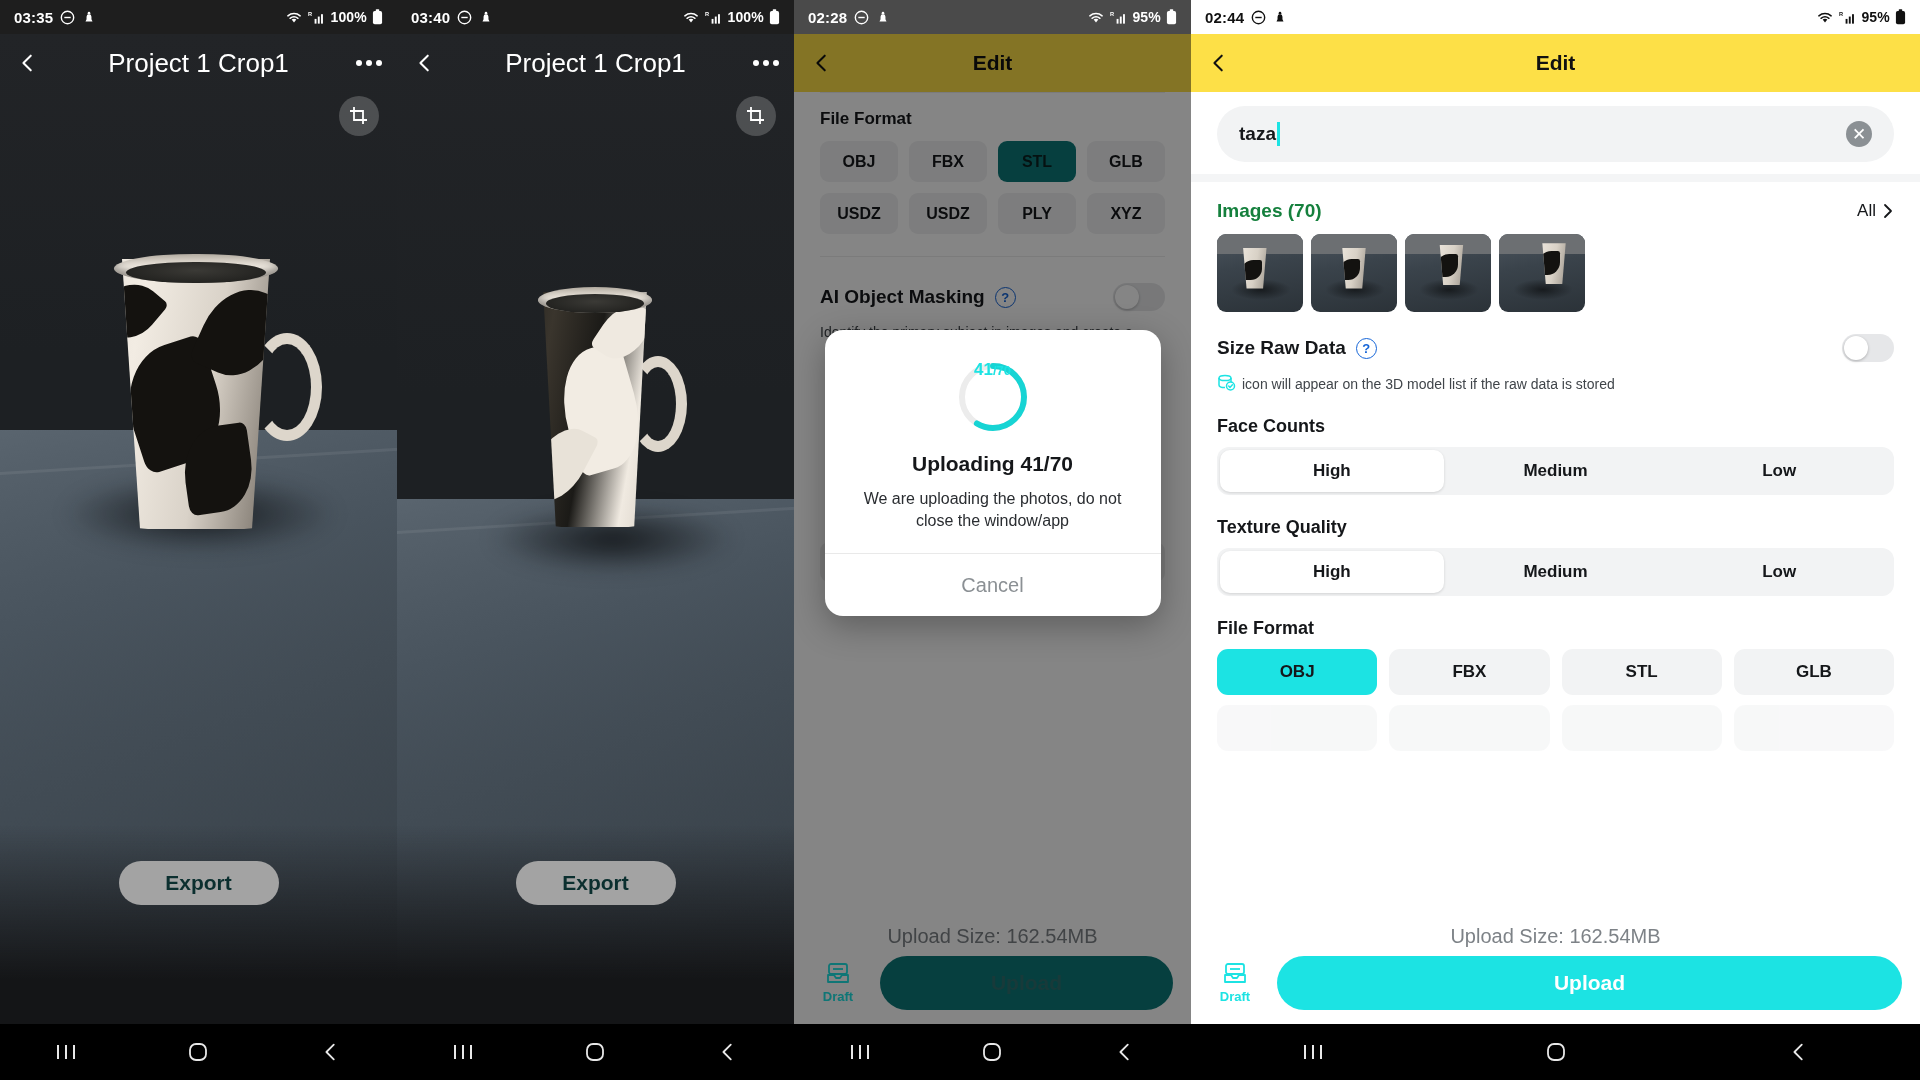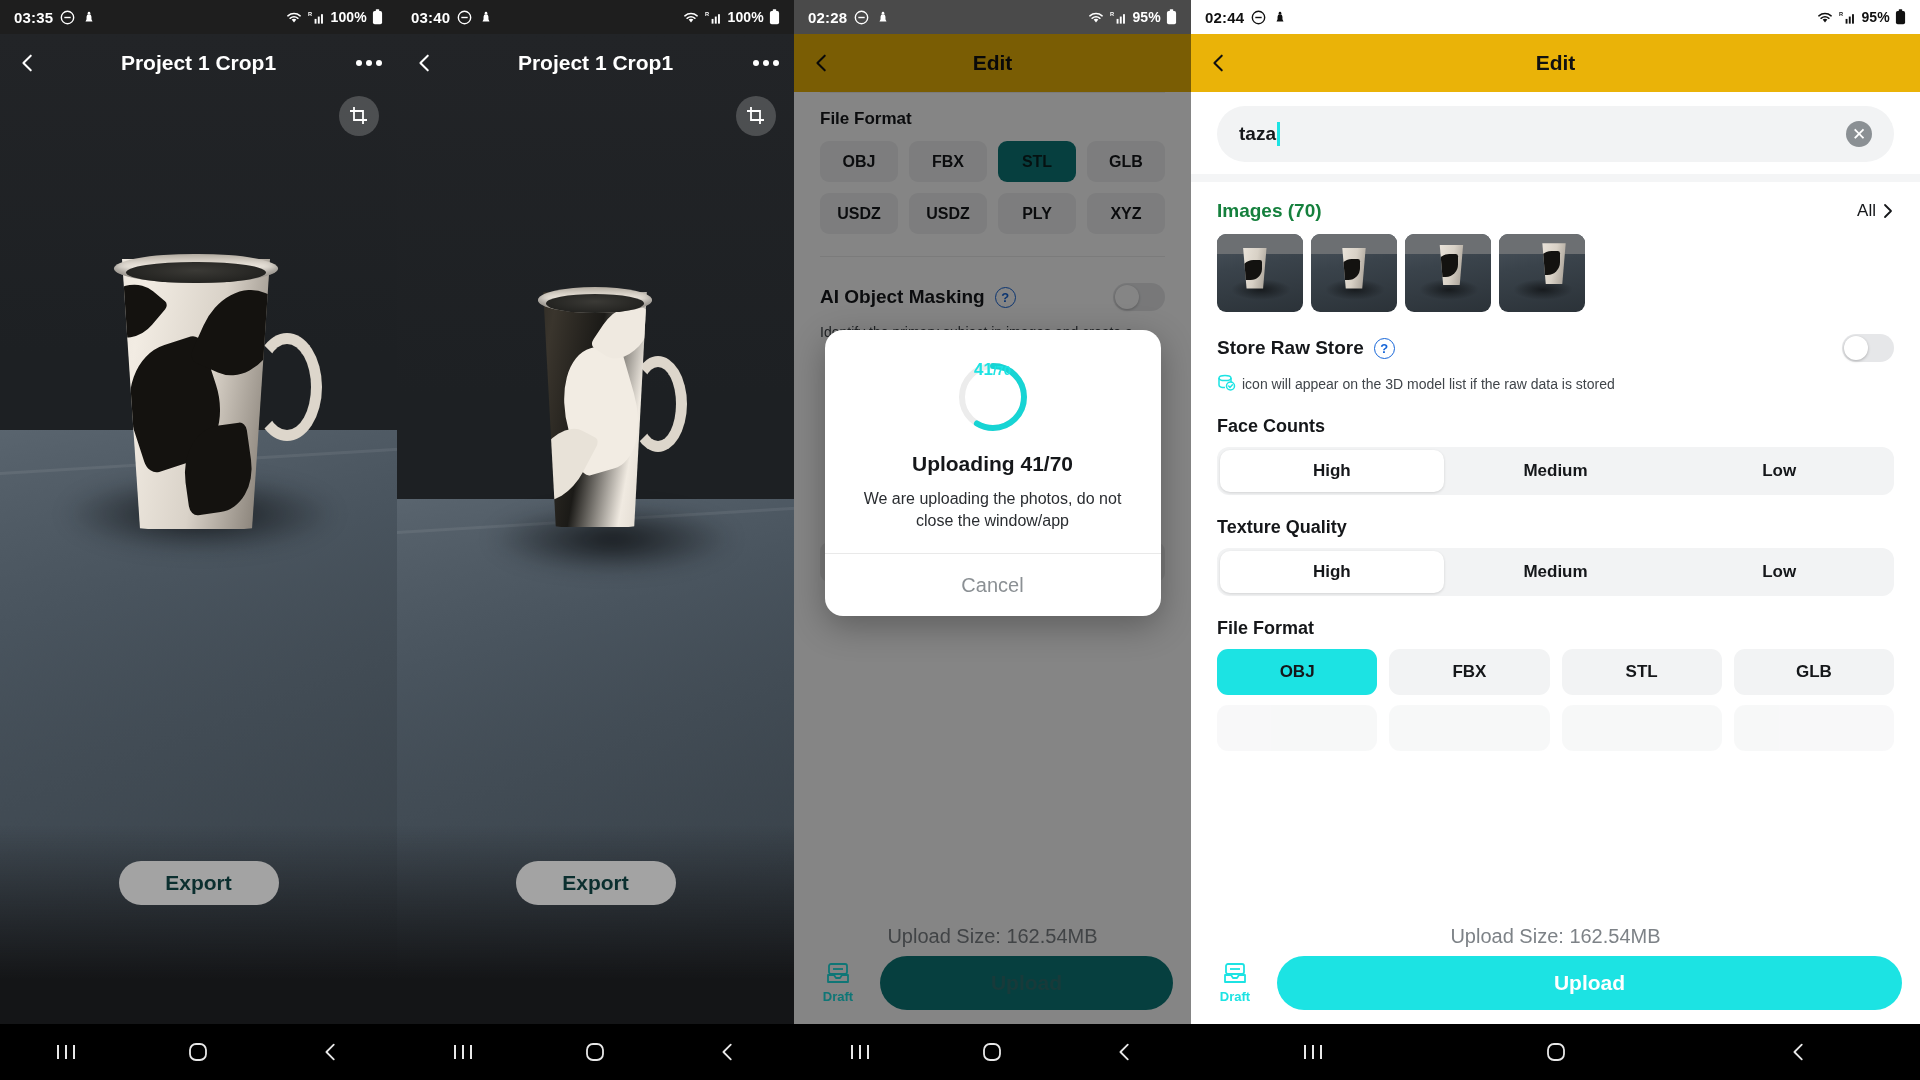--- a/index.html
+++ b/index.html
@@ -25,21 +25,21 @@
   .sb-right { margin-left:auto; display:flex; align-items:center; gap:5px; }
   .sb-icon { display:inline-flex; align-items:center; }
   .sb-batt-text { font-size:14px; font-weight:700; }
 
   
   .appbar { height:58px; display:flex; align-items:center; position:relative; }
   .appbar.dark { background:#1e1e1e; color:#fff; }
   .back-btn { width:56px; height:56px; display:flex; align-items:center; justify-content:center; }
   .appbar-title {
     position:absolute; left:0; right:0; text-align:center;
-    font-size:21px; font-weight:700; pointer-events:none;
+    font-size:26px; font-weight:400; pointer-events:none;
   }
   .more-btn {
     margin-left:auto; width:56px; height:56px;
     display:flex; align-items:center; justify-content:center; gap:4px;
   }
   .dot { width:6px; height:6px; border-radius:50%; background:#fff; }
 
   
   .viewport { position:absolute; left:0; right:0; top:34px; bottom:56px; overflow:hidden; }
   .vp-bg {
@@ -127,21 +127,21 @@
     position:absolute; left:0; right:0; bottom:0; height:56px;
     background:#000; display:flex; align-items:center; justify-content:space-around;
   }
   .nav-ic { color:#e8e8e8; display:flex; align-items:center; justify-content:center; width:70px; height:46px; }
 
   
   .editwrap { position:absolute; left:0; right:0; top:34px; bottom:56px; background:#fff; overflow:hidden; }
   .dimmed { filter:brightness(.52); }
   .edit-appbar {
     height:58px; display:flex; align-items:center; position:relative;
-    background:#eab308; color:#111; border-bottom:0;
+    background:#fde047; color:#111; border-bottom:0;
   }
   .edit-title { position:absolute; left:0; right:0; text-align:center; font-size:21px; font-weight:700; }
   .edit-body { padding:0 26px; }
   .sec-title { font-size:17px; font-weight:700; color:#15171a; margin:16px 0 12px; }
   .chip-grid { display:flex; flex-wrap:wrap; gap:11px; }
   .chip {
     flex:1 1 0; min-width:0; height:41px; border-radius:9px;
     background:#f0f1f2; color:#15171a;
     display:flex; align-items:center; justify-content:center;
     font-size:16px; font-weight:700;
@@ -729,21 +729,21 @@
             <div class="t-top"></div>
             <div class="t-shadow"></div>
             <div class="t-mug" style="left:44%;top:12%;">
               <div class="t-leaf" style="left:2%;top:20%;width:66%;height:58%;"></div>
             </div>
           </div>
         </div>
 
         <div class="row-between" style="margin-top:22px;">
           <div class="row-title">
-            <span>Store Raw Store</span>
+            <span>Size Raw Data</span>
             <span class="q-badge">?</span>
           </div>
           <div class="toggle">
             <div class="knob"></div>
           </div>
         </div>
         <div class="helper">
           <span class="raw-icon">
             <svg width="22" height="18" viewBox="0 0 22 18">
                 <ellipse cx="8" cy="4" rx="6" ry="2.6" fill="none" stroke="#1ce3e3" stroke-width="1.5"></ellipse>

